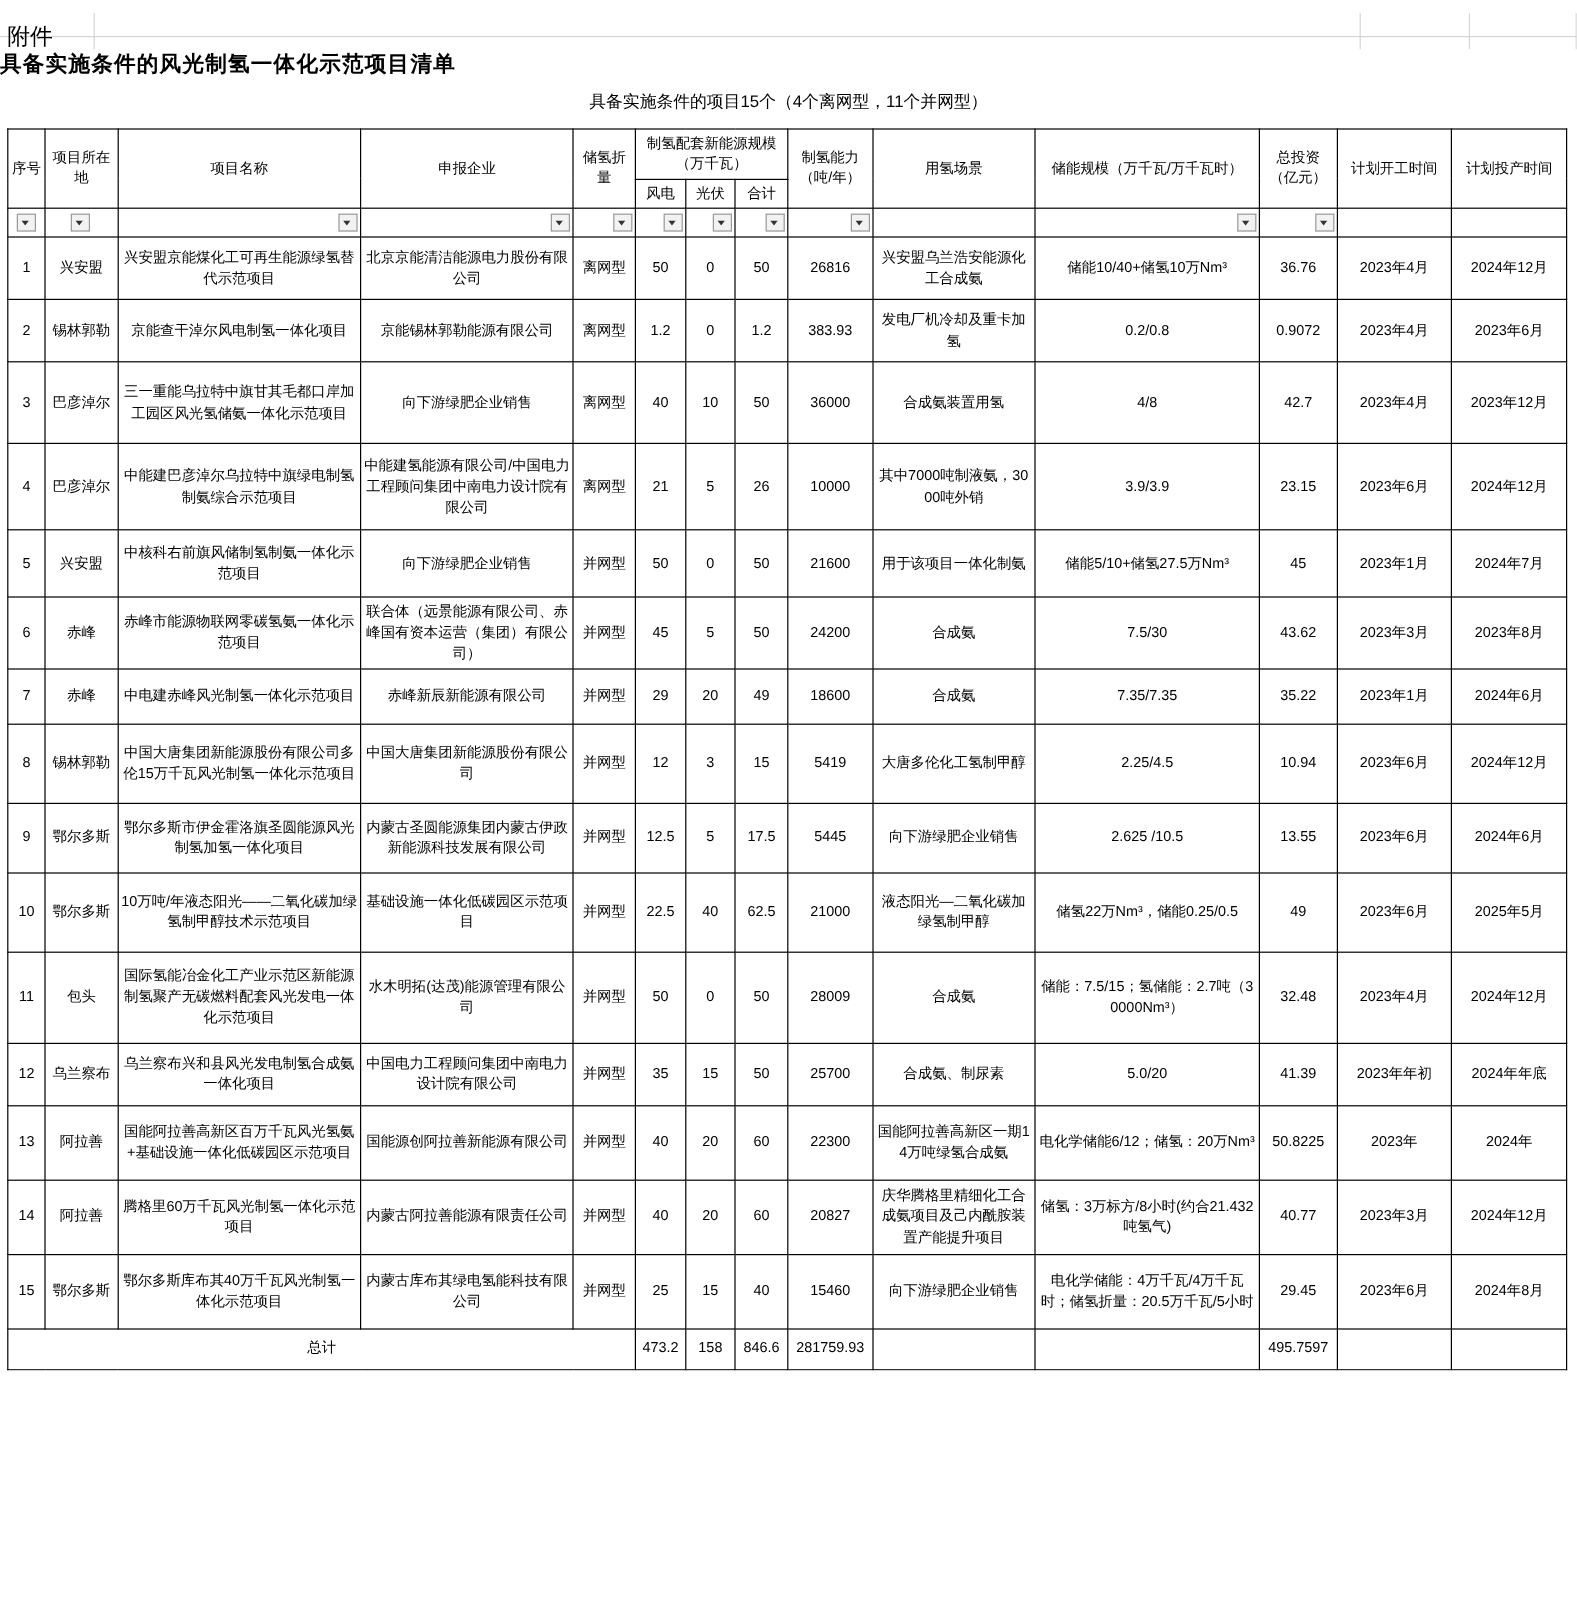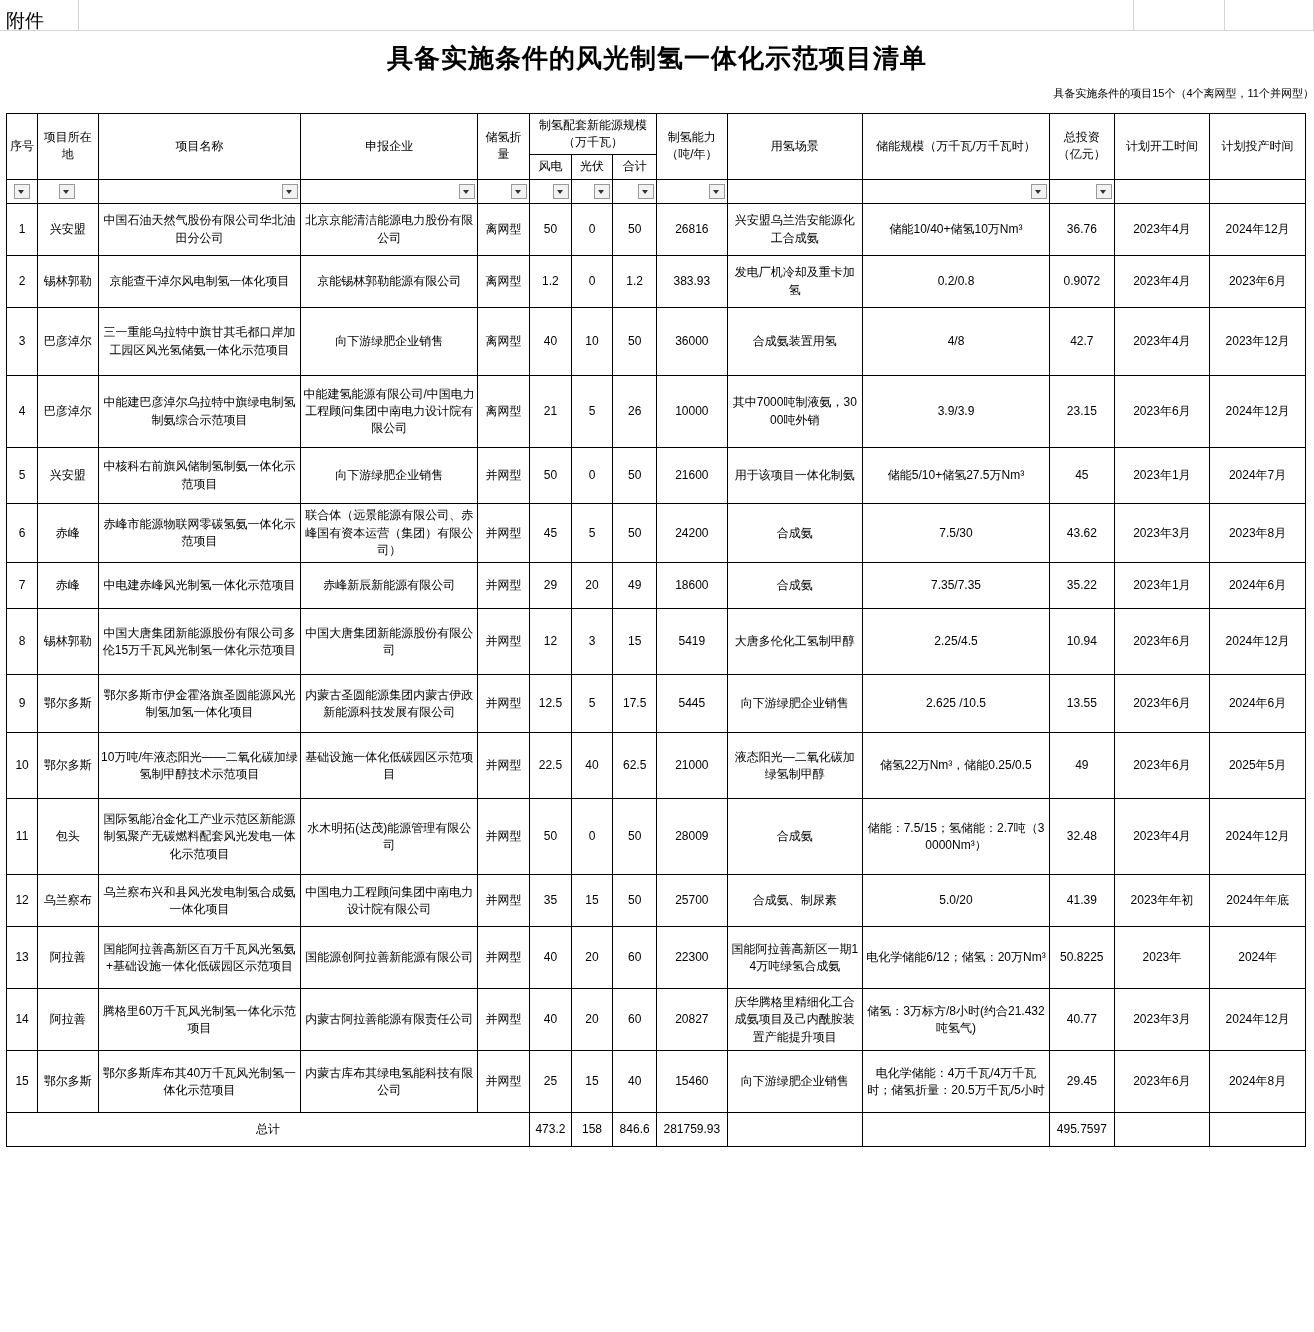--- a/index.html
+++ b/index.html
@@ -15,29 +15,28 @@
   .page {
     width: 1314px;
     position: relative;
   }
   .attach-label {
     font-size: 19px;
     padding: 8px 0 6px 6px;
     line-height: 1.4;
   }
   .doc-title {
-    text-align: center;
-    font-size: 26px;
+    font-size: 18px;
     font-weight: bold;
     letter-spacing: 1px;
     padding: 10px 0 6px 0;
   }
   .sub-line {
-    text-align: right;
-    font-size: 11px;
+    text-align: center;
+    font-size: 14px;
     line-height: 1.7;
   }
   .sub-wrap {
     padding: 2px 0 10px 0;
   }
   table.main {
     border-collapse: collapse;
     width: 1300px;
     margin: 0 6px 0 6px;
     table-layout: fixed;
@@ -92,20 +91,21 @@
   }
   .top-grid {
     display: flex;
     width: 1314px;
     height: 30px;
     border-bottom: 1px solid #d4d4d4;
   }
   .top-grid .c {
     border-right: 1px solid #d4d4d4;
     height: 30px;
+    margin-top: 11px;
   }
 </style>
 </head>
 <body>
 
 <div class="page">
 
   <div class="top-grid">
     <div class="c" style="width:78px">
       <div class="attach-label">附件</div>
@@ -172,21 +172,21 @@
         <td class="filter-cell" style="text-align:right"><span class="filter-btn"></span></td>
         <td class="filter-cell" style="text-align:right"><span class="filter-btn"></span></td>
         <td class="filter-cell"></td>
         <td class="filter-cell"></td>
       </tr>
     </thead>
     <tbody>
       <tr style="height:52px">
         <td>1</td>
         <td>兴安盟</td>
-        <td class="row-cell-name">中国石油天然气股份有限公司华北油田分公司</td>
+        <td class="row-cell-name">兴安盟京能煤化工可再生能源绿氢替代示范项目</td>
         <td class="row-cell-name">北京京能清洁能源电力股份有限公司</td>
         <td>离网型</td>
         <td>50</td>
         <td>0</td>
         <td>50</td>
         <td>26816</td>
         <td>兴安盟乌兰浩安能源化工合成氨</td>
         <td>储能10/40+储氢10万Nm³</td>
         <td>36.76</td>
         <td>2023年4月</td>

